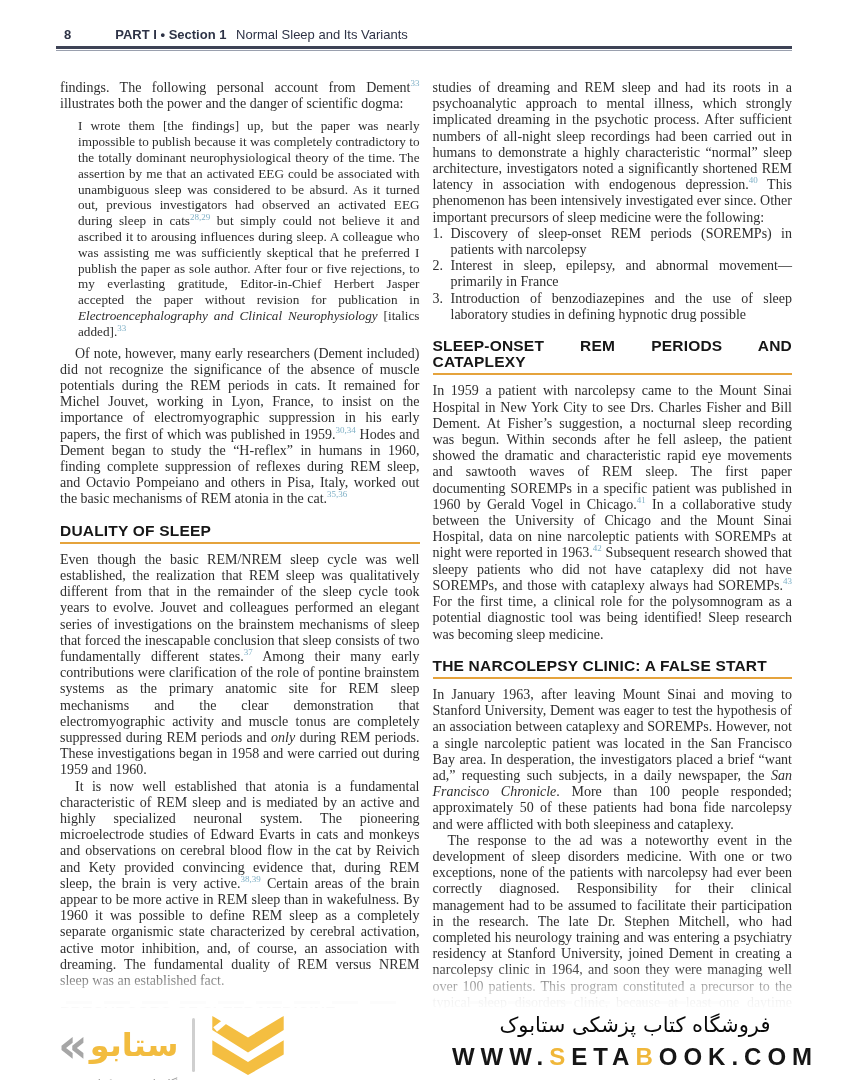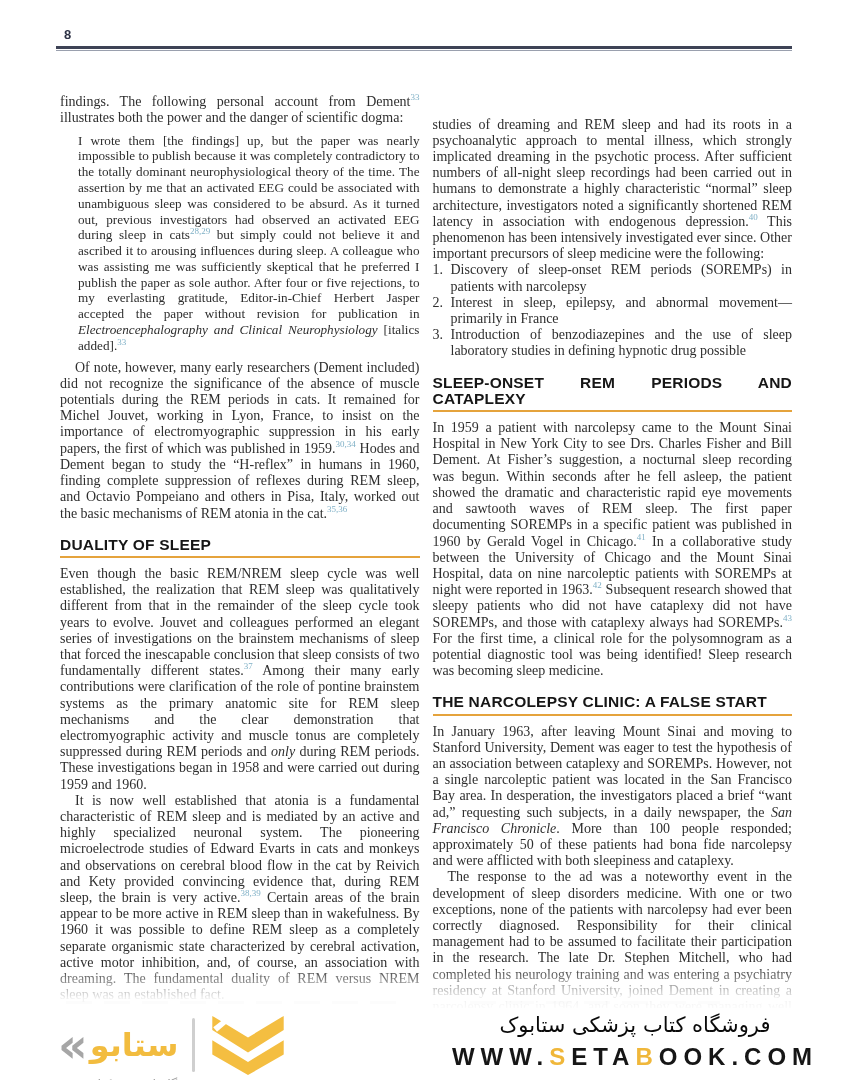--- a/index.html
+++ b/index.html
@@ -22,21 +22,21 @@
   .running-head { margin-left:44px; }
   .running-head .rh-part { font-weight:700; }
   .running-head .rh-title { font-weight:400; margin-left:6px; }
   .header-rule { position:absolute; top:46px; left:56px; right:52px; }
   .header-rule .rule-thick { height:3px; background:#3e4356; }
   .header-rule .rule-thin  { height:1px; background:#9aa0ae; margin-top:1px; }
 
   
   .columns {
     position:absolute; top:80px; left:60px; right:52px; bottom:0;
-    display:flex; gap:13px;align-items:flex-end;
+    display:flex; gap:13px;
   }
   .col { flex:1 1 0; font-size:14px; line-height:16.2px; text-align:justify; }
   .para { text-align:justify; }
   .para.indent { text-indent:15px; }
   .quote {
     margin:6px 0 6px 18px;
     font-size:13.2px; line-height:15.8px;
     text-align:justify;
   }
   .sec-heading {
@@ -107,20 +107,24 @@
     font-size:24px; font-weight:700; letter-spacing:6px;
     color:#161616; line-height:34px; white-space:nowrap;
   }
   .footer-url .accent { color:#F0B73A; }
 </style>
 </head>
 <body>
 
 <div class="page-header">
   <span class="page-num">8</span>
+  <span class="running-head">
+    <span class="rh-part">PART I • Section 1</span>
+    <span class="rh-title">Normal Sleep and Its Variants</span>
+  </span>
 </div>
 <div class="header-rule">
   <div class="rule-thick"></div>
   <div class="rule-thin"></div>
 </div>
 
 <div class="columns">
   <div class="col">
       <p class="para">findings. The following personal account from Dement<sup class="ref">33</sup> illustrates both the power and the danger of scientific dogma:</p>
       <div class="quote">I wrote them [the findings] up, but the paper was nearly impossible to publish because it was completely contradictory to the totally dominant neurophysiological theory of the time. The assertion by me that an activated EEG could be associated with unambiguous sleep was considered to be absurd. As it turned out, previous investigators had observed an activated EEG during sleep in cats<sup class="ref">28,29</sup> but simply could not believe it and ascribed it to arousing influences during sleep. A colleague who was assisting me was sufficiently skeptical that he preferred I publish the paper as sole author. After four or five rejections, to my everlasting gratitude, Editor-in-Chief Herbert Jasper accepted the paper without revision for publication in <em>Electroencephalography and Clinical Neurophysiology</em> [italics added].<sup class="ref">33</sup></div>

